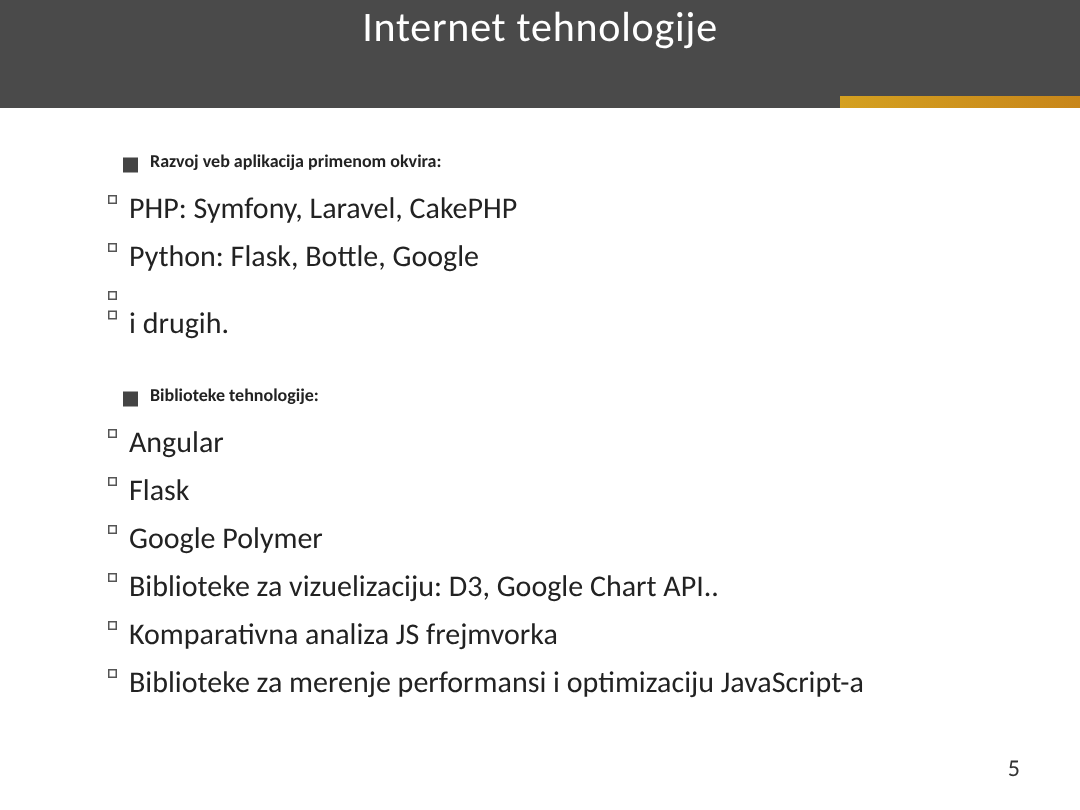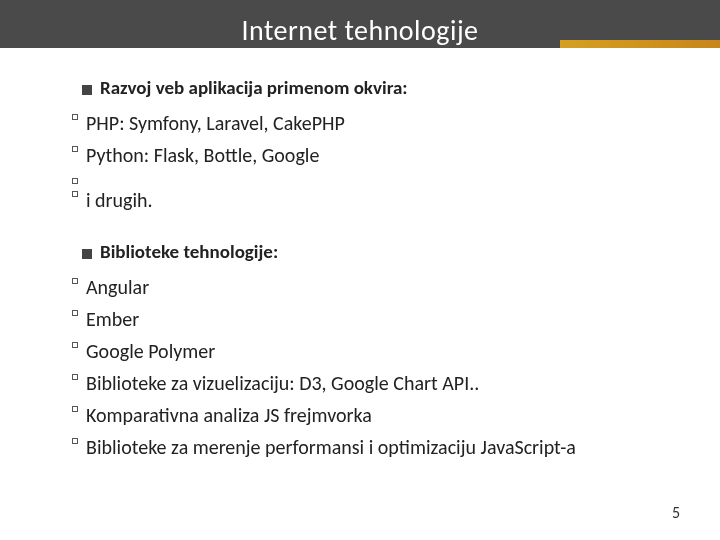--- a/index.html
+++ b/index.html
@@ -13,23 +13,23 @@
       height: 540px;
       background: #ffffff;
       font-family: 'Calibri', 'Segoe UI', Arial, sans-serif;
       overflow: hidden;
       position: relative;
     }
 
     .header {
       background: #4a4a4a;
       width: 100%;
-      height: 48px;
+      height: 72px;
       display: flex;
-      align-items: flex-end;
+      align-items: flex-start;
       justify-content: center;
       position: relative;
     }
 
     .header-title {
       color: #ffffff;
       font-size: 28px;
       font-weight: 400;
       letter-spacing: 0.5px;
     }
@@ -45,21 +45,21 @@
 
     .content {
       padding: 28px 40px 20px 40px;
     }
 
     .section {
       margin-bottom: 24px;
     }
 
     .section-title {
-      font-size: 19px;
+      font-size: 12px;
       font-weight: 600;
       color: #222222;
       display: flex;
       align-items: center;
       gap: 8px;
       margin-bottom: 8px;
       padding-left: 42px;
     }
 
     .bullet-square {
@@ -143,21 +143,21 @@
       <span class="bullet-square"></span>
       <span>Biblioteke tehnologije:</span>
     </div>
     <ul class="sub-list">
       <li>
         <span class="sub-bullet"></span>
         <span>Angular</span>
       </li>
       <li>
         <span class="sub-bullet"></span>
-        <span>Ember</span>
+        <span>Flask</span>
       </li>
       <li>
         <span class="sub-bullet"></span>
         <span>Google Polymer</span>
       </li>
       <li>
         <span class="sub-bullet"></span>
         <span>Biblioteke za vizuelizaciju: D3, Google Chart API..</span>
       </li>
       <li>

